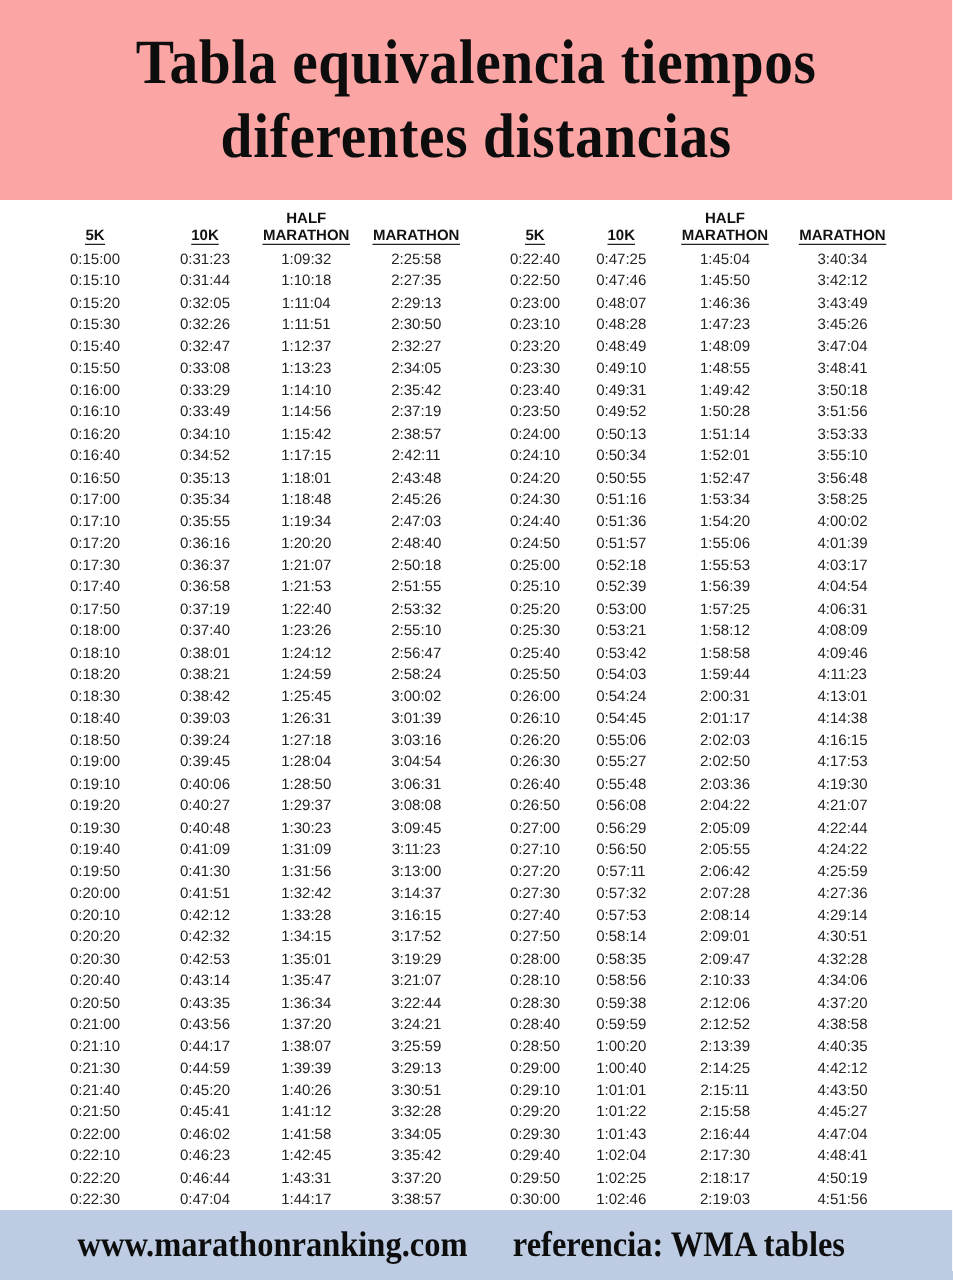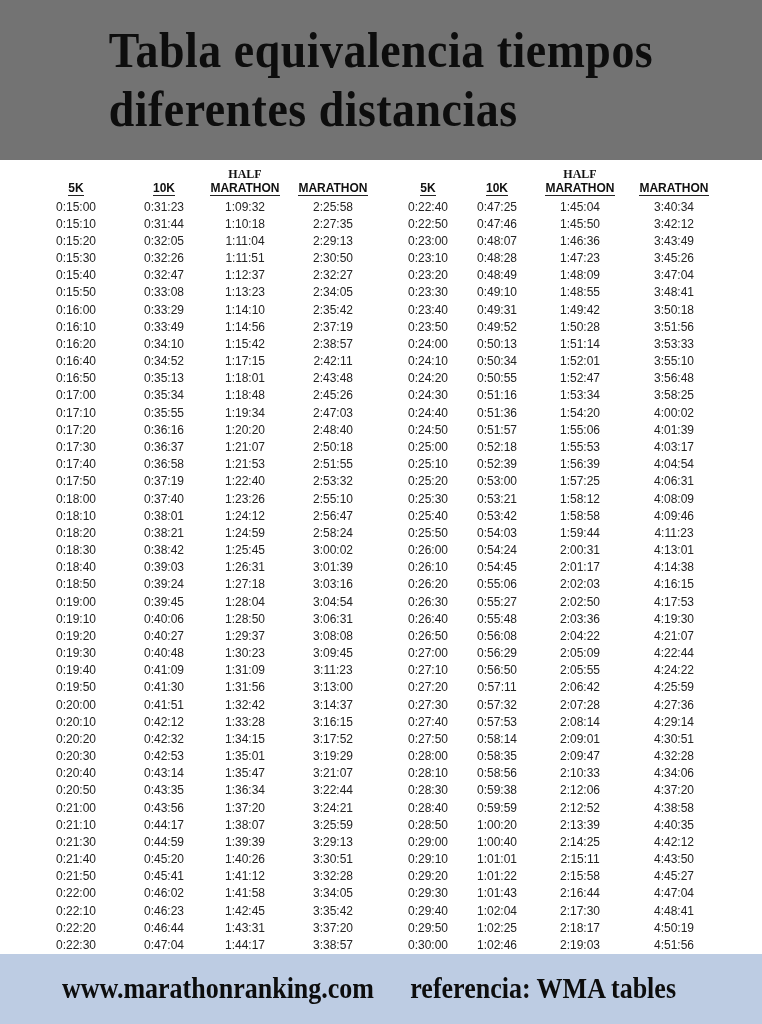--- a/index.html
+++ b/index.html
@@ -14,25 +14,25 @@
     height: 1024px;
     display: flex;
     flex-direction: column;
     overflow: hidden;
     background: #ffffff;
   }
 
   
   .title-band {
     height: 160px;
-    background: #737373;
+    background: #fca5a5;
     display: flex;
     align-items: center;
     justify-content: center;
-    text-align: left;
+    text-align: center;
     flex: none;
   }
   .title-band h1 {
     font-family: "Liberation Serif", serif;
     font-weight: bold;
     font-size: 45px;
     line-height: 1.18;
     color: #0d0d0d;
     letter-spacing: 0.5px;
     transform: scale(1.02, 1.12);
@@ -59,21 +59,21 @@
     height: 16.15px;
     padding: 0;
     vertical-align: bottom;
   }
   thead th {
     font-weight: bold;
     color: #111;
     vertical-align: bottom;
     padding-bottom: 2px;
   }
-  .th-top { line-height: 13px; font-family: Liberation Serif, serif; }
+  .th-top { line-height: 13px; }
   .th-label {
     display: inline-block;
     line-height: 14px;
     border-bottom: 1.5px solid #222;
     text-align: right;
   }
   tbody td { vertical-align: middle; }
 
   .tbl-left  { width: 352px; }
   .tbl-left  th:nth-child(1), .tbl-left  td:nth-child(1) { width: 100px; }
@@ -82,21 +82,21 @@
   .tbl-left  th:nth-child(4), .tbl-left  td:nth-child(4) { width: 90px; }
 
   .tbl-right { width: 326px; }
   .tbl-right th:nth-child(1), .tbl-right td:nth-child(1) { width: 64px; }
   .tbl-right th:nth-child(2), .tbl-right td:nth-child(2) { width: 74px; }
   .tbl-right th:nth-child(3), .tbl-right td:nth-child(3) { width: 92px; }
   .tbl-right th:nth-child(4), .tbl-right td:nth-child(4) { width: 96px; }
 
   
   .footer-band {
-    height: 70px;
+    height: 56px;
     background: #bdcce3;
     flex: none;
     display: flex;
     align-items: center;
     justify-content: space-between;
     padding: 0 86px 0 62px;
     font-family: "Liberation Serif", serif;
     font-weight: bold;
     font-size: 26px;
     color: #0d0d0d;

